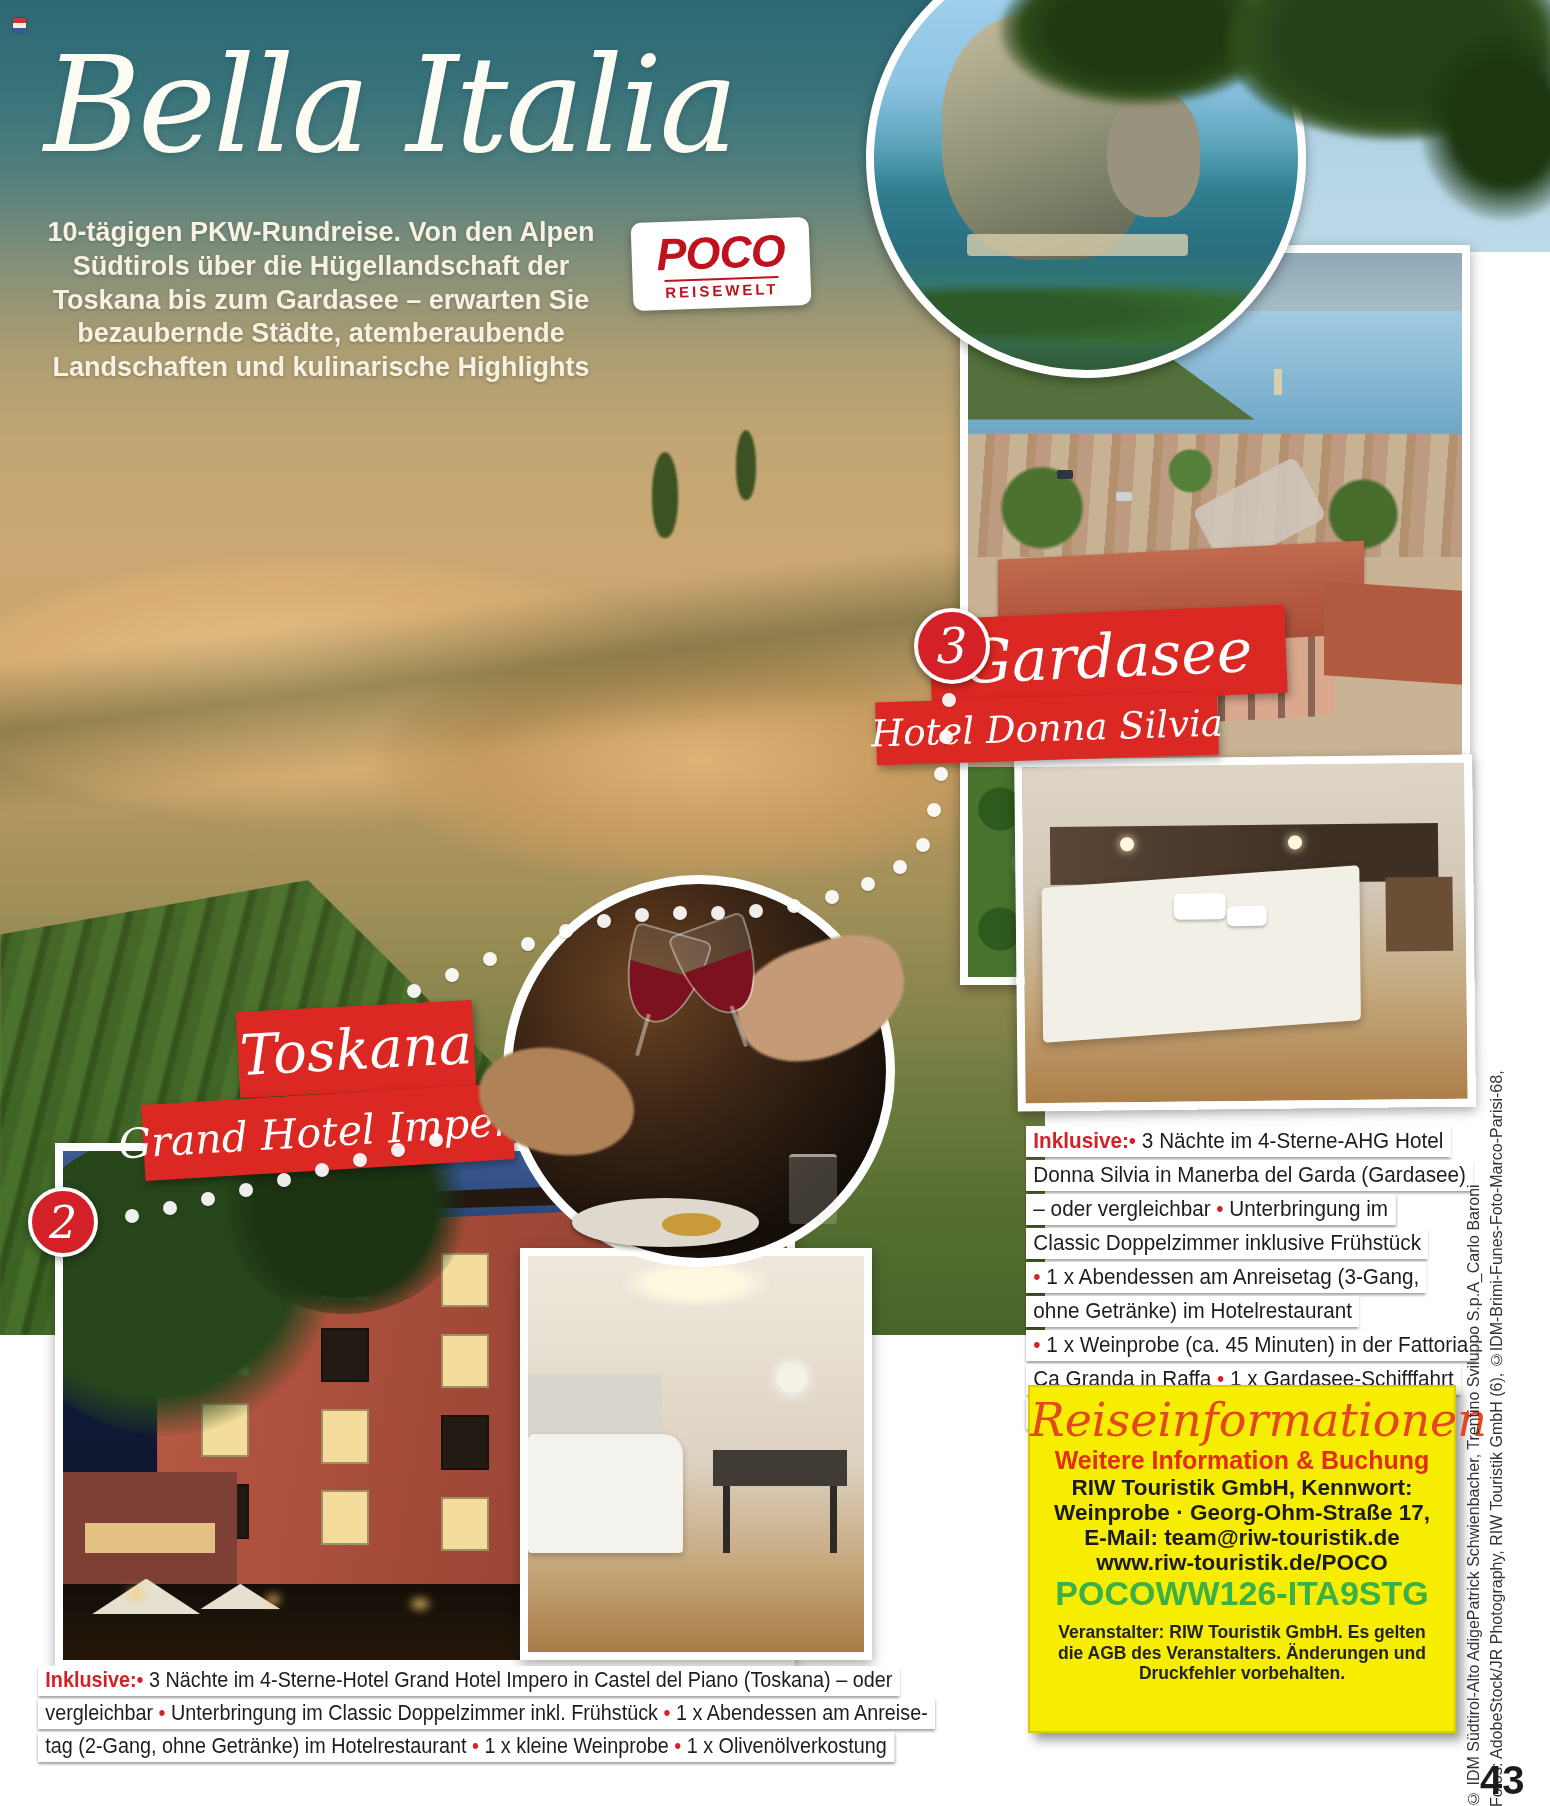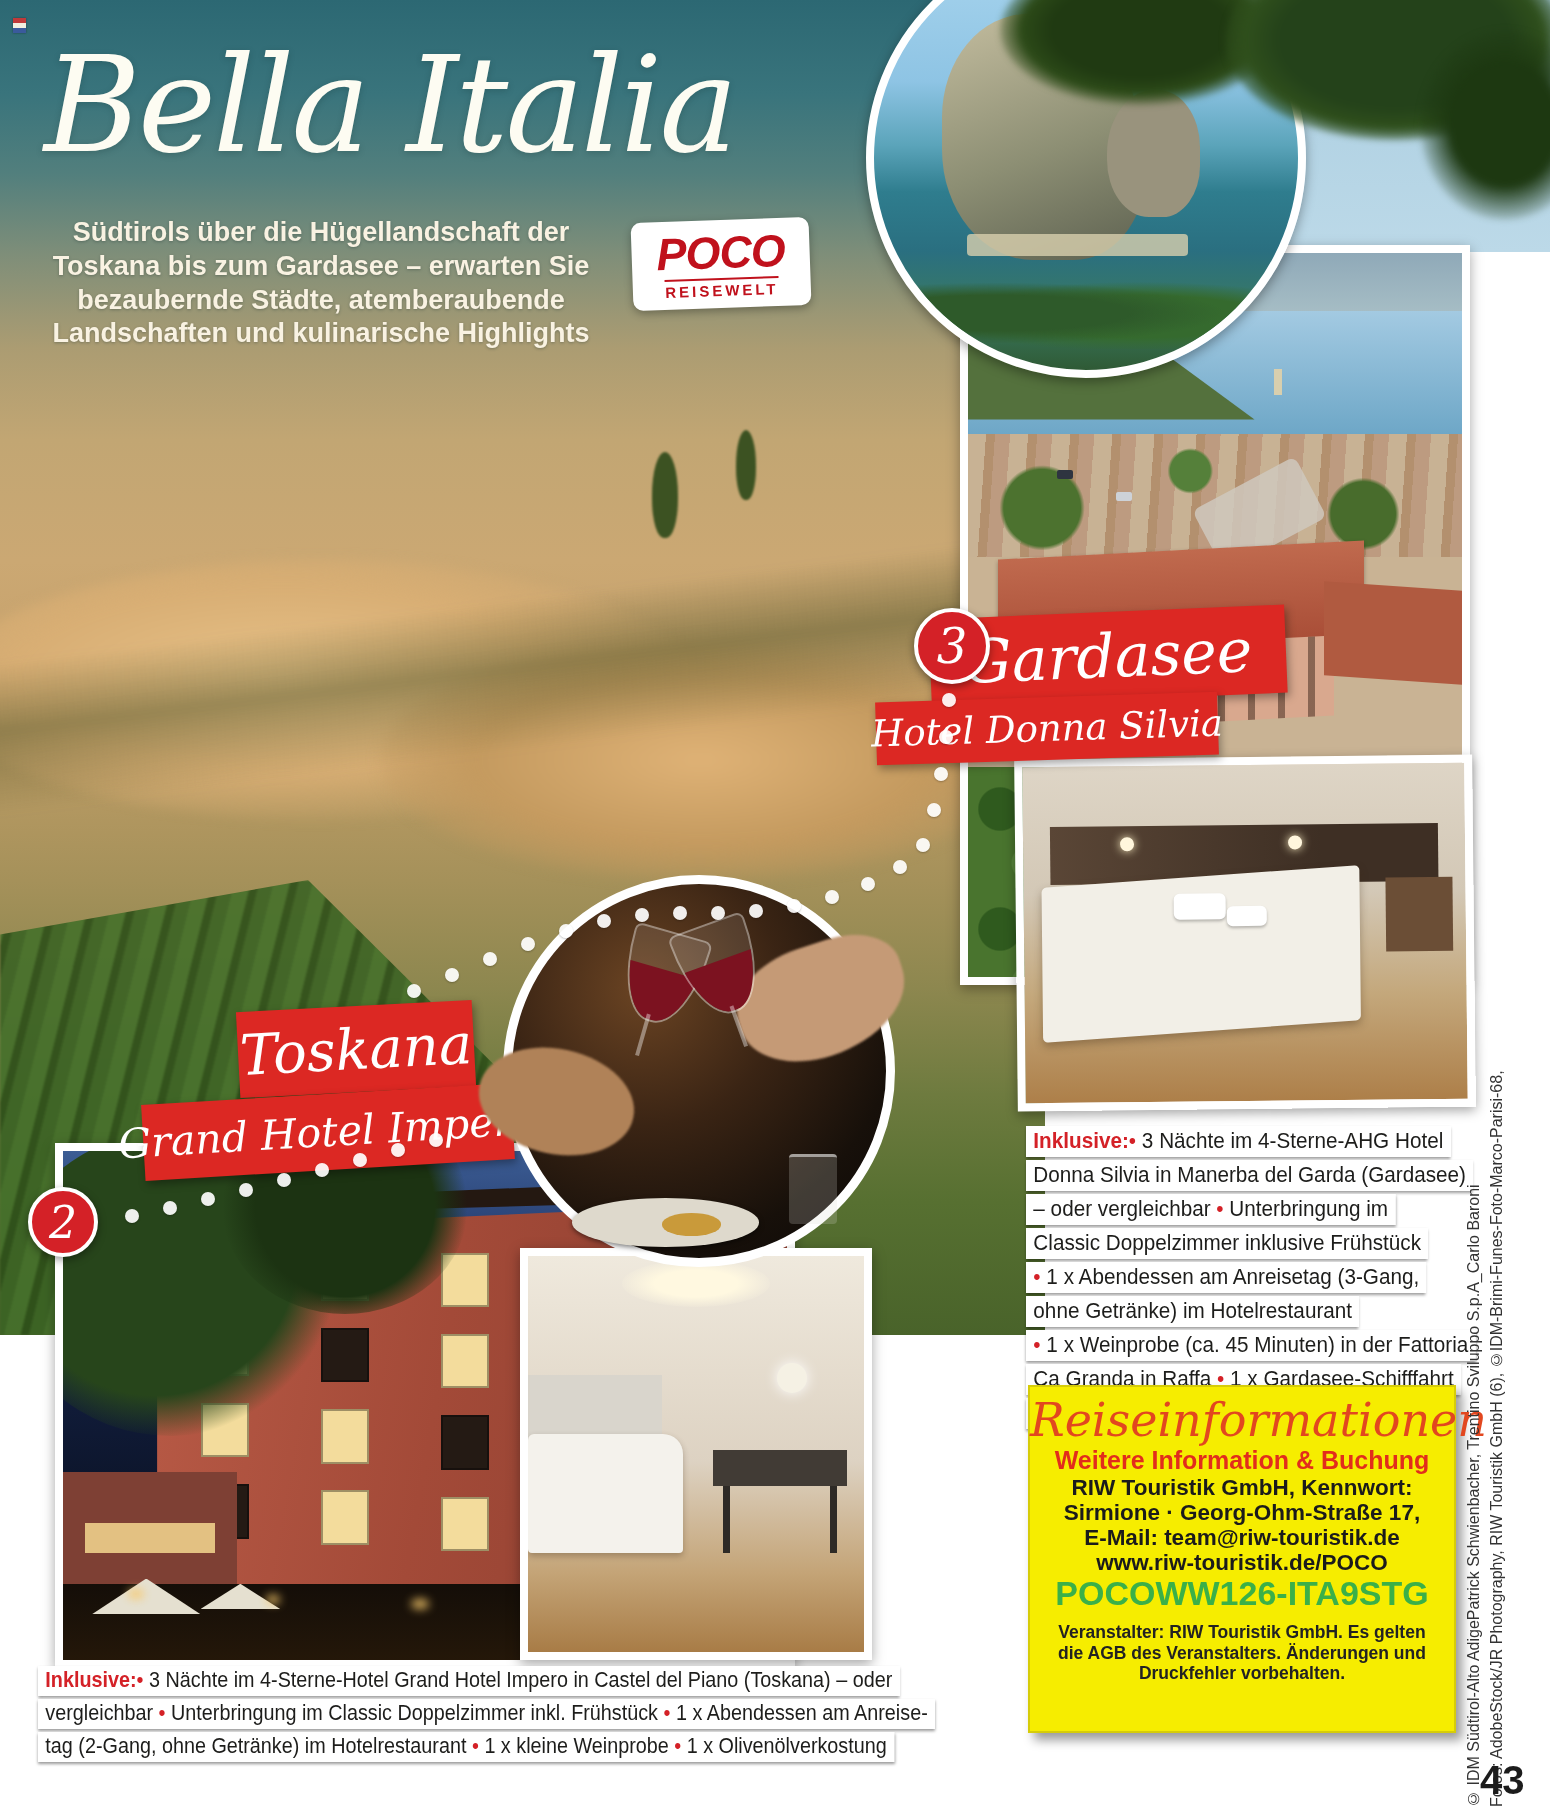--- a/index.html
+++ b/index.html
@@ -225,20 +225,21 @@
 <div class="abs bg-sky"></div>
 
 <div class="abs flag">
   <div style="background:#c03a3a;"></div>
   <div style="background:#f2efe0;"></div>
   <div style="background:#3a5a9c;"></div>
 </div>
 
 <div class="abs title">Bella Italia</div>
 <div class="abs intro">
+  <div>10-tägigen PKW-Rundreise. Von den Alpen</div>
   <div>Südtirols über die Hügellandschaft der</div>
   <div>Toskana bis zum Gardasee – erwarten Sie</div>
   <div>bezaubernde Städte, atemberaubende</div>
   <div>Landschaften und kulinarische Highlights</div>
 </div>
 <div class="abs poco">
   <div class="poco-name">POCO</div>
   <div class="poco-sub">REISEWELT</div>
 </div>
 
@@ -375,21 +376,21 @@
       <span class="dotify"><span class="bullet">•</span> 3 Nächte im 4-Sterne-Hotel Grand Hotel Impero in Castel del Piano (Toskana) – oder</span>
     </div>
   <div class="chip dotify">vergleichbar <span class="bullet">•</span> Unterbringung im Classic Doppelzimmer inkl. Frühstück <span class="bullet">•</span> 1 x Abendessen am Anreise-</div>
   <div class="chip dotify">tag (2-Gang, ohne Getränke) im Hotelrestaurant <span class="bullet">•</span> 1 x kleine Weinprobe <span class="bullet">•</span> 1 x Olivenölverkostung</div>
 </div>
 
 <div class="abs infobox">
   <div class="info-title">Reiseinformationen</div>
   <div class="info-sub">Weitere Information &amp; Buchung</div>
   <div class="info-line">RIW Touristik GmbH, Kennwort:</div>
-  <div class="info-line">Sirmione · Georg-Ohm-Straße 17,</div>
+  <div class="info-line">Weinprobe · Georg-Ohm-Straße 17,</div>
   <div class="info-line">E-Mail: team@riw-touristik.de</div>
   <div class="info-line">www.riw-touristik.de/POCO</div>
   <div class="info-code">POCOWW126-ITA9STG</div>
   <div class="info-disc">Veranstalter: RIW Touristik GmbH. Es gelten die AGB des Veranstalters. Änderungen und Druckfehler vorbehalten.</div>
 </div>
 
 <div class="abs credits">
   <div class="credit">© IDM Südtirol-Alto AdigePatrick Schwienbacher, Trentino Sviluppo S.p.A_Carlo Baroni</div>
   <div class="credit">Fotos: AdobeStock/JR Photography, RIW Touristik GmbH (6), ©IDM-Brimi-Funes-Foto-Marco-Parisi-68,</div>
 </div>

